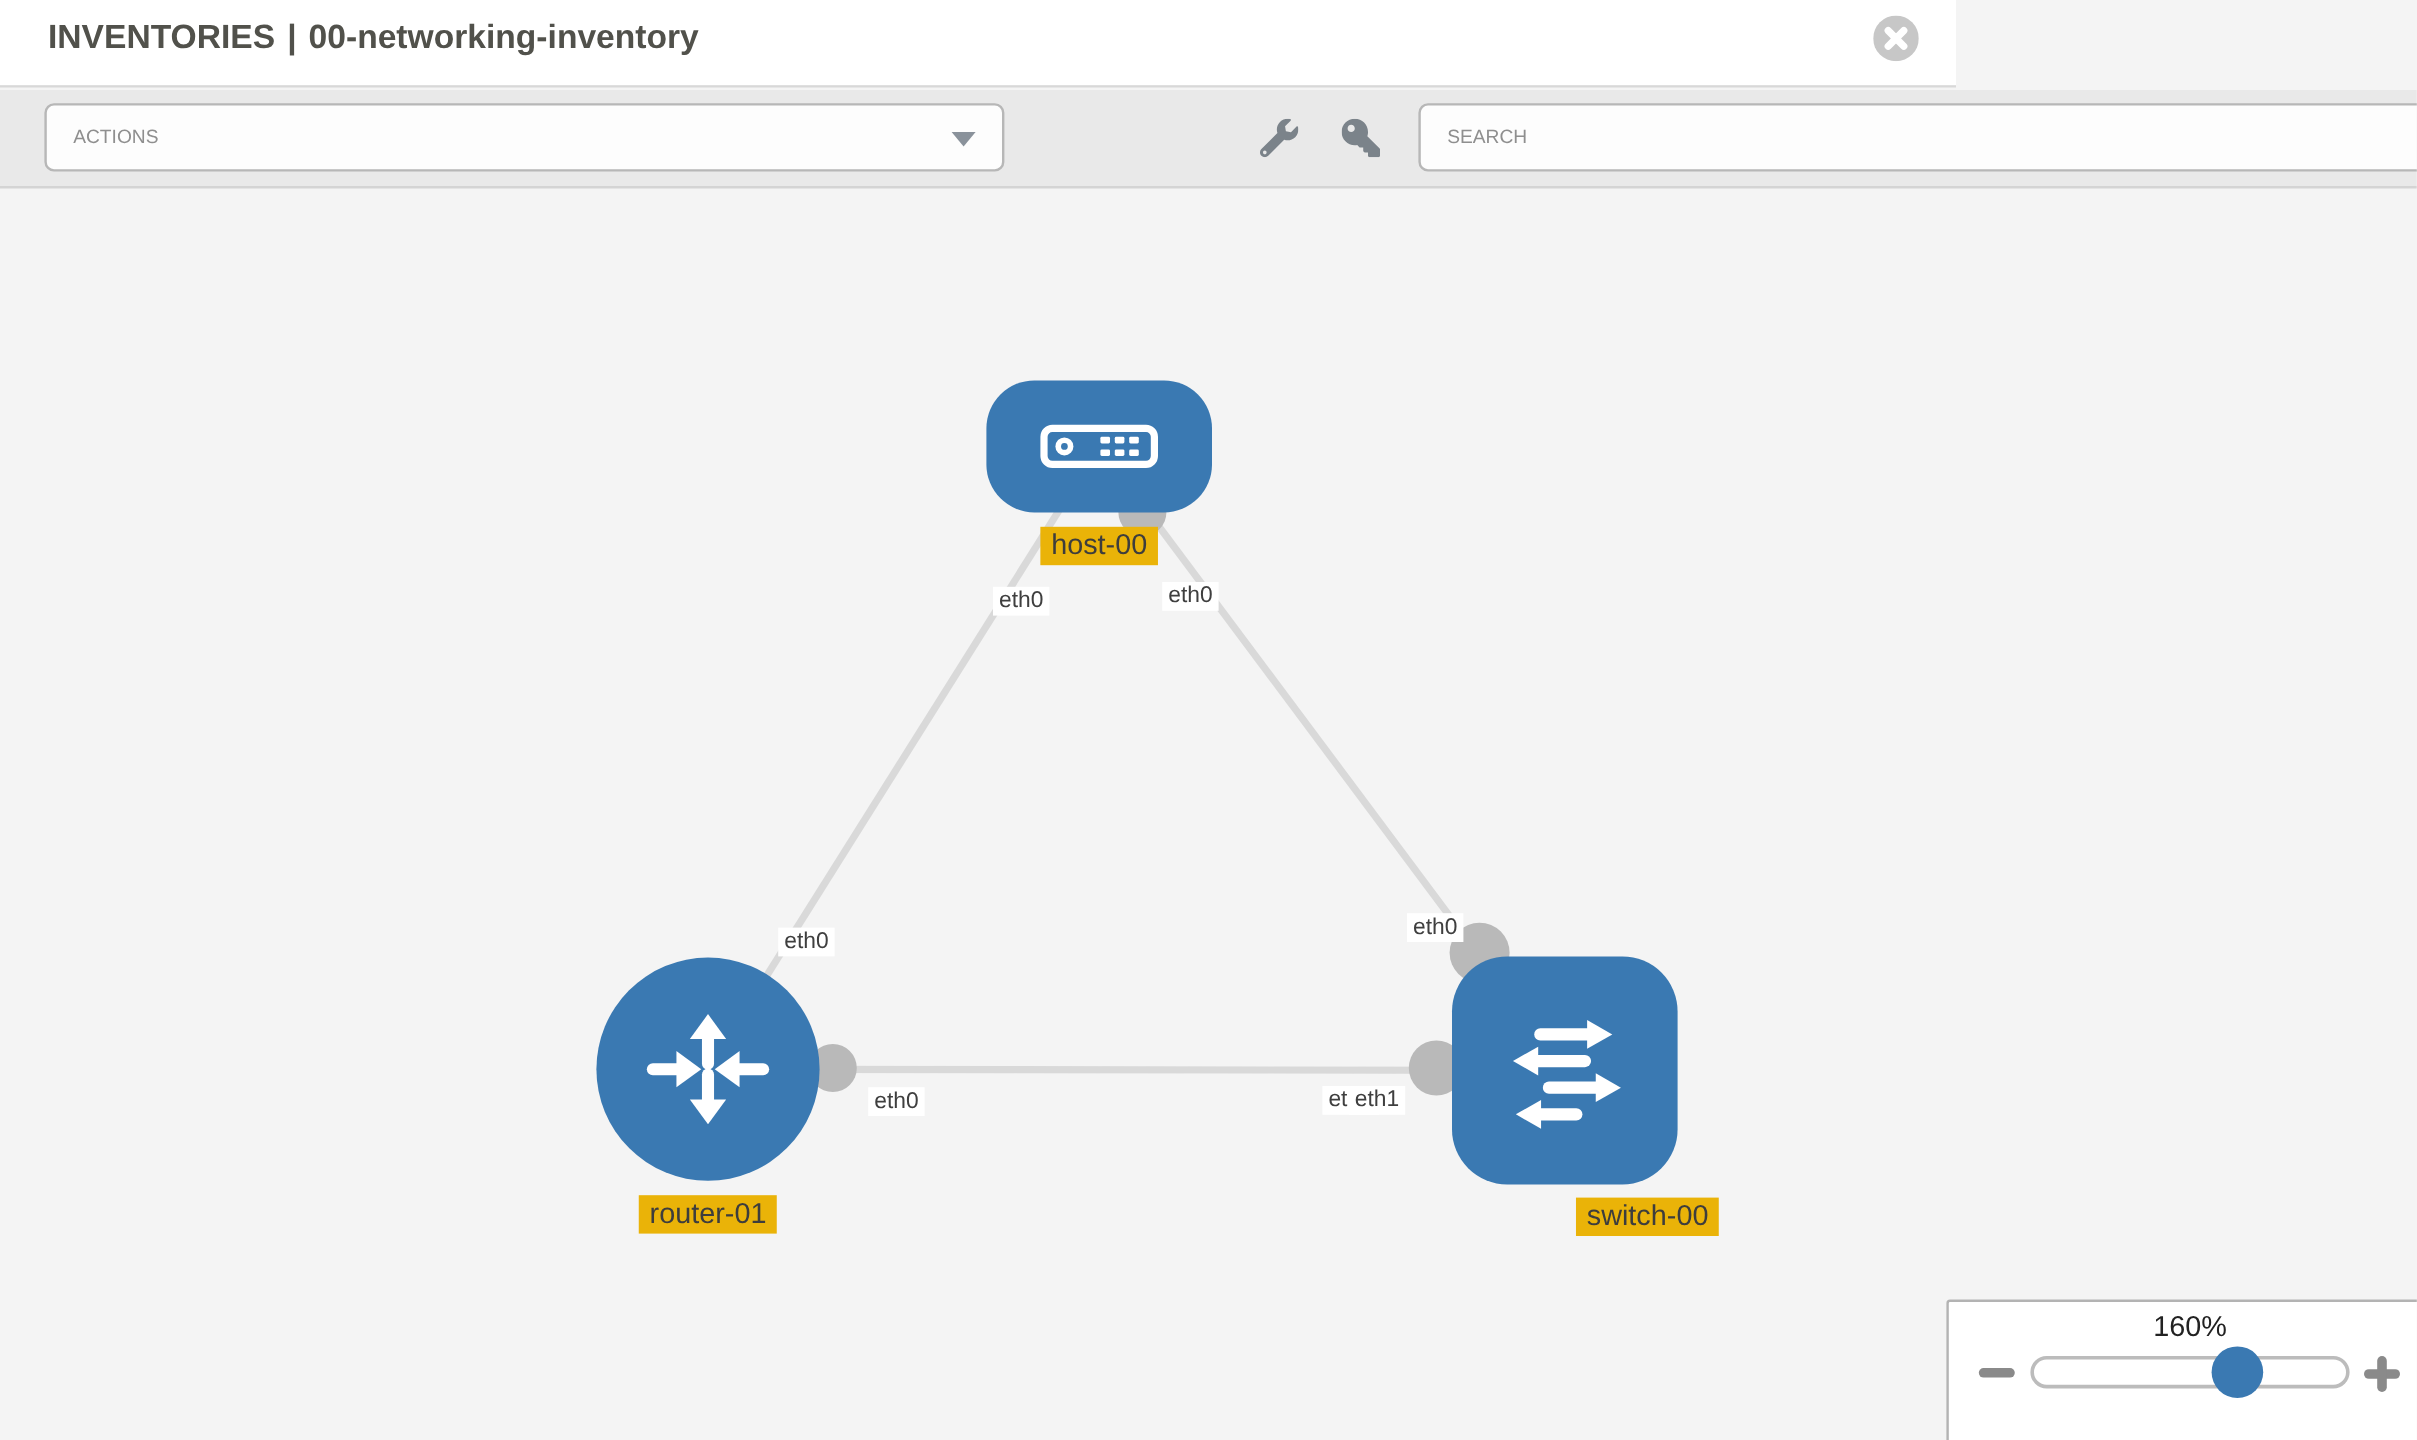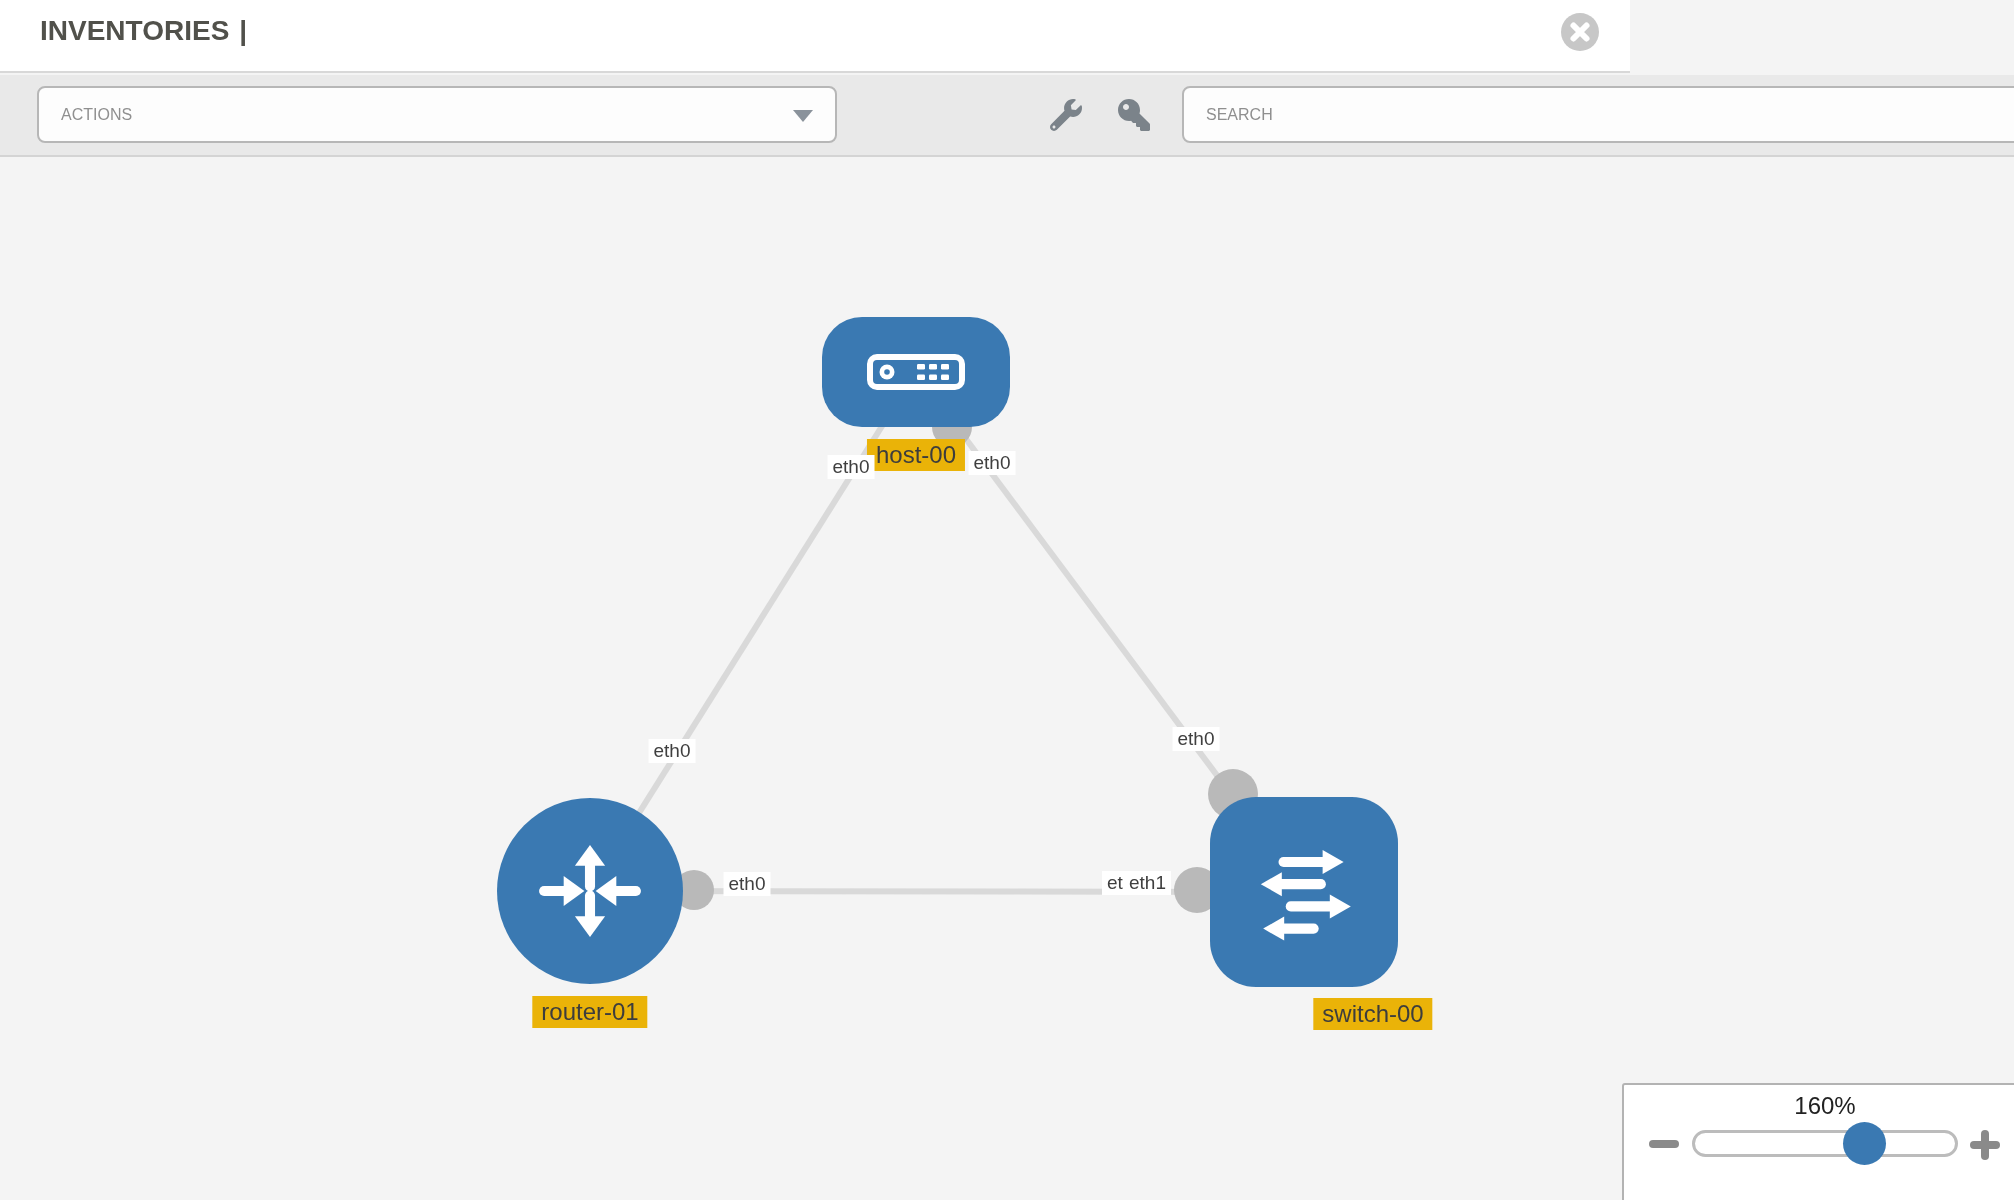--- a/index.html
+++ b/index.html
@@ -36,21 +36,21 @@
   #node-host   { left:822px; top:317px; width:188px; height:110px; border-radius:40px; }
   #node-router { left:497px; top:798px; width:186px; height:186px; border-radius:50%; }
   #node-switch { left:1210px; top:797px; width:188px; height:190px; border-radius:46px; }
   .node-label { position:absolute; z-index:3; background:#eab308; color:#3d3d3d;
                 font-size:24px; padding:2px 9px; transform:translateX(-50%);
                 white-space:nowrap; }
   #label-host   { left:916px;  top:439px; }
   #label-router { left:590px;  top:996px; }
   #label-switch { left:1373px; top:998px; }
   .link-label { position:absolute; z-index:3; background:#ffffff; color:#3f3f3f;
-                font-size:19px; padding:1px 5px; white-space:nowrap; }
+                font-size:19px; padding:1px 5px; white-space:nowrap;margin-top:34px; }
   .centered { transform:translateX(-50%); }
   #ll-hr-host   { left:851px;  top:455px; }
   #ll-hs-host   { left:992px;  top:451px; }
   #ll-hr-router { left:672px;  top:739px; }
   #ll-hs-switch { left:1196px; top:727px; }
   #ll-rs-router { left:747px;  top:872px; }
   #ll-rs-switch-under { left:1102px; top:871px; z-index:3; }
   #ll-rs-switch-over  { left:1124px; top:871px; z-index:4; }
   
   .zoom-panel { position:absolute; left:1622px; top:1083px; width:400px; height:125px;
@@ -69,20 +69,21 @@
   .slider-handle { position:absolute; left:219px; top:37px; width:43px; height:43px;
                    border-radius:50%; background:#3a79b2; cursor:grab; }
 </style>
 </head>
 <body>
 
 <div class="header">
   <div class="title">
     <span>INVENTORIES</span>
     <span>|</span>
+    <span>00-networking-inventory</span>
   </div>
   <svg class="close-btn" viewBox="0 0 38 38">
     <circle cx="19" cy="19" r="19" fill="#c7c7c7"></circle>
     <path d="M12.5 12.5 L25.5 25.5 M25.5 12.5 L12.5 25.5" stroke="#ffffff" stroke-width="6" stroke-linecap="round"></path>
   </svg>
 </div>
 
 <div class="toolbar">
   <div class="select-box" id="actions-select">
     <span>ACTIONS</span>

